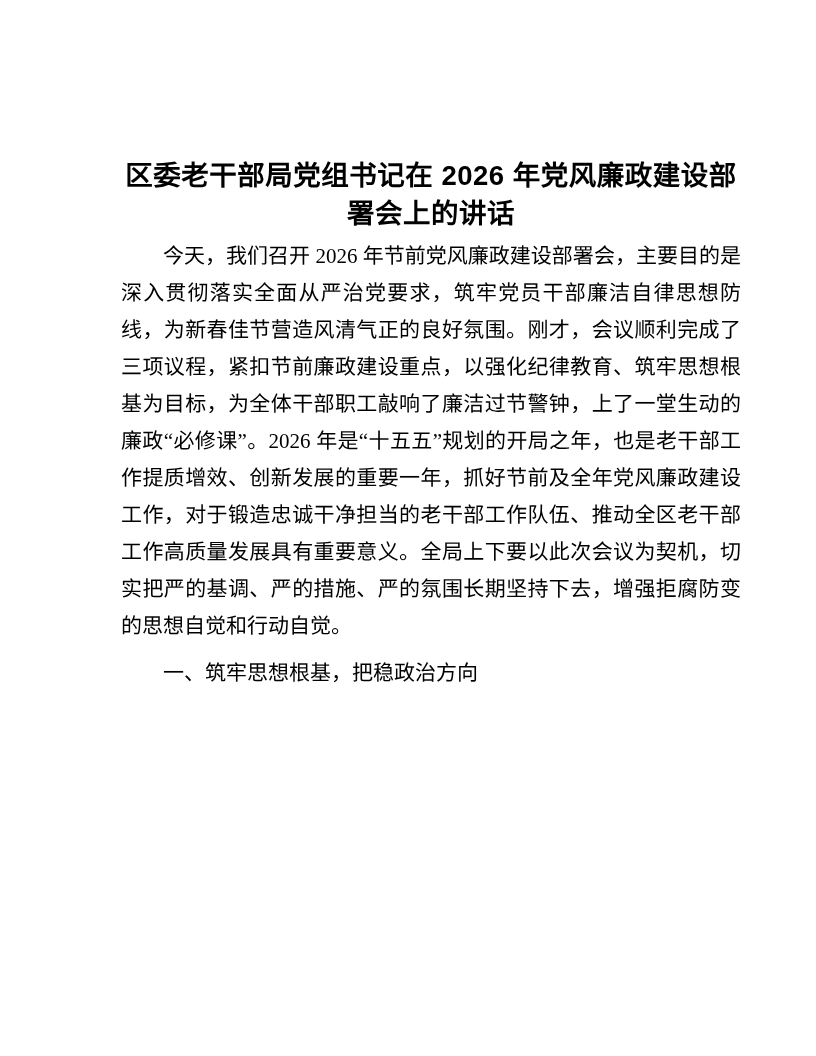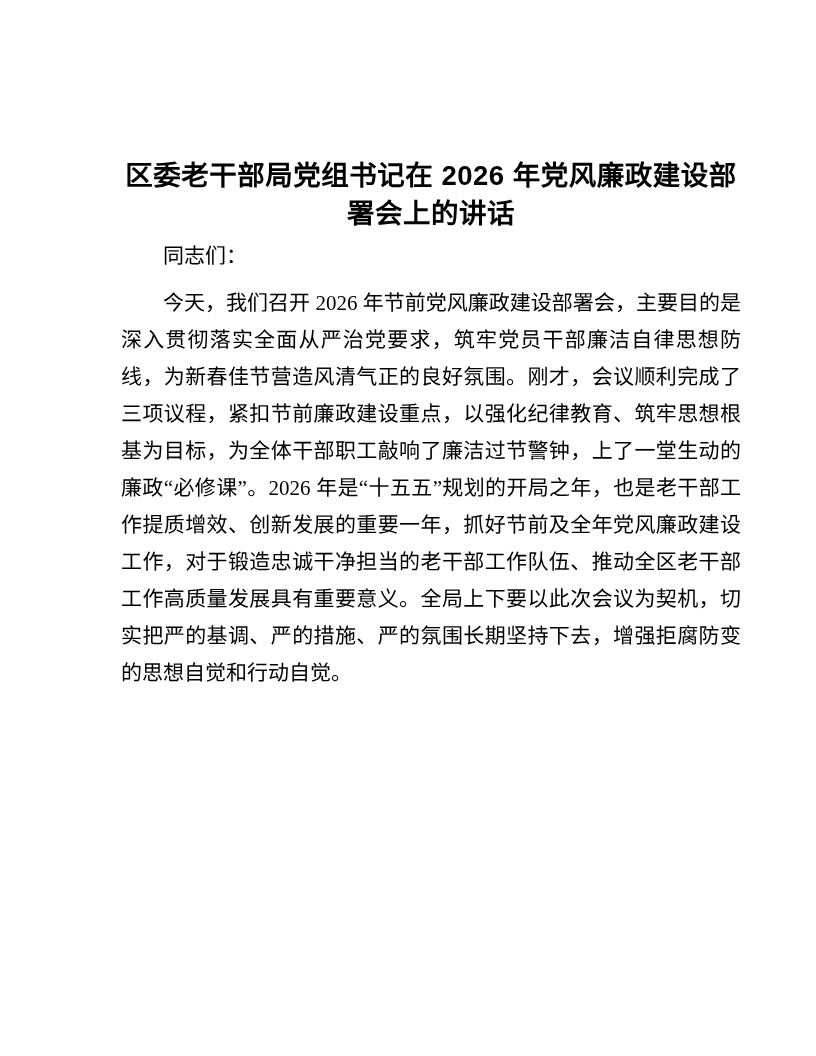--- a/index.html
+++ b/index.html
@@ -46,18 +46,18 @@
     font-weight:400;
     text-align:left;
   }
 </style>
 </head>
 <body>
 
 <div class="page">
   <h1 class="doc-title">区委老干部局党组书记在 2026 年党风廉政建设部署会上的讲话</h1>
   <div class="doc-body">
-    <p class="salutation">同志们：</p>
     <div id="paragraphs">
         <p class="para">今天，我们召开 2026 年节前党风廉政建设部署会，主要目的是深入贯彻落实全面从严治党要求，筑牢党员干部廉洁自律思想防线，为新春佳节营造风清气正的良好氛围。刚才，会议顺利完成了三项议程，紧扣节前廉政建设重点，以强化纪律教育、筑牢思想根基为目标，为全体干部职工敲响了廉洁过节警钟，上了一堂生动的廉政“必修课”。2026 年是“十五五”规划的开局之年，也是老干部工作提质增效、创新发展的重要一年，抓好节前及全年党风廉政建设工作，对于锻造忠诚干净担当的老干部工作队伍、推动全区老干部工作高质量发展具有重要意义。全局上下要以此次会议为契机，切实把严的基调、严的措施、严的氛围长期坚持下去，增强拒腐防变的思想自觉和行动自觉。</p>
+        <p class="heading">一、筑牢思想根基，把稳政治方向</p>
       </div>
   </div>
 </div>
 
 </body></html>

